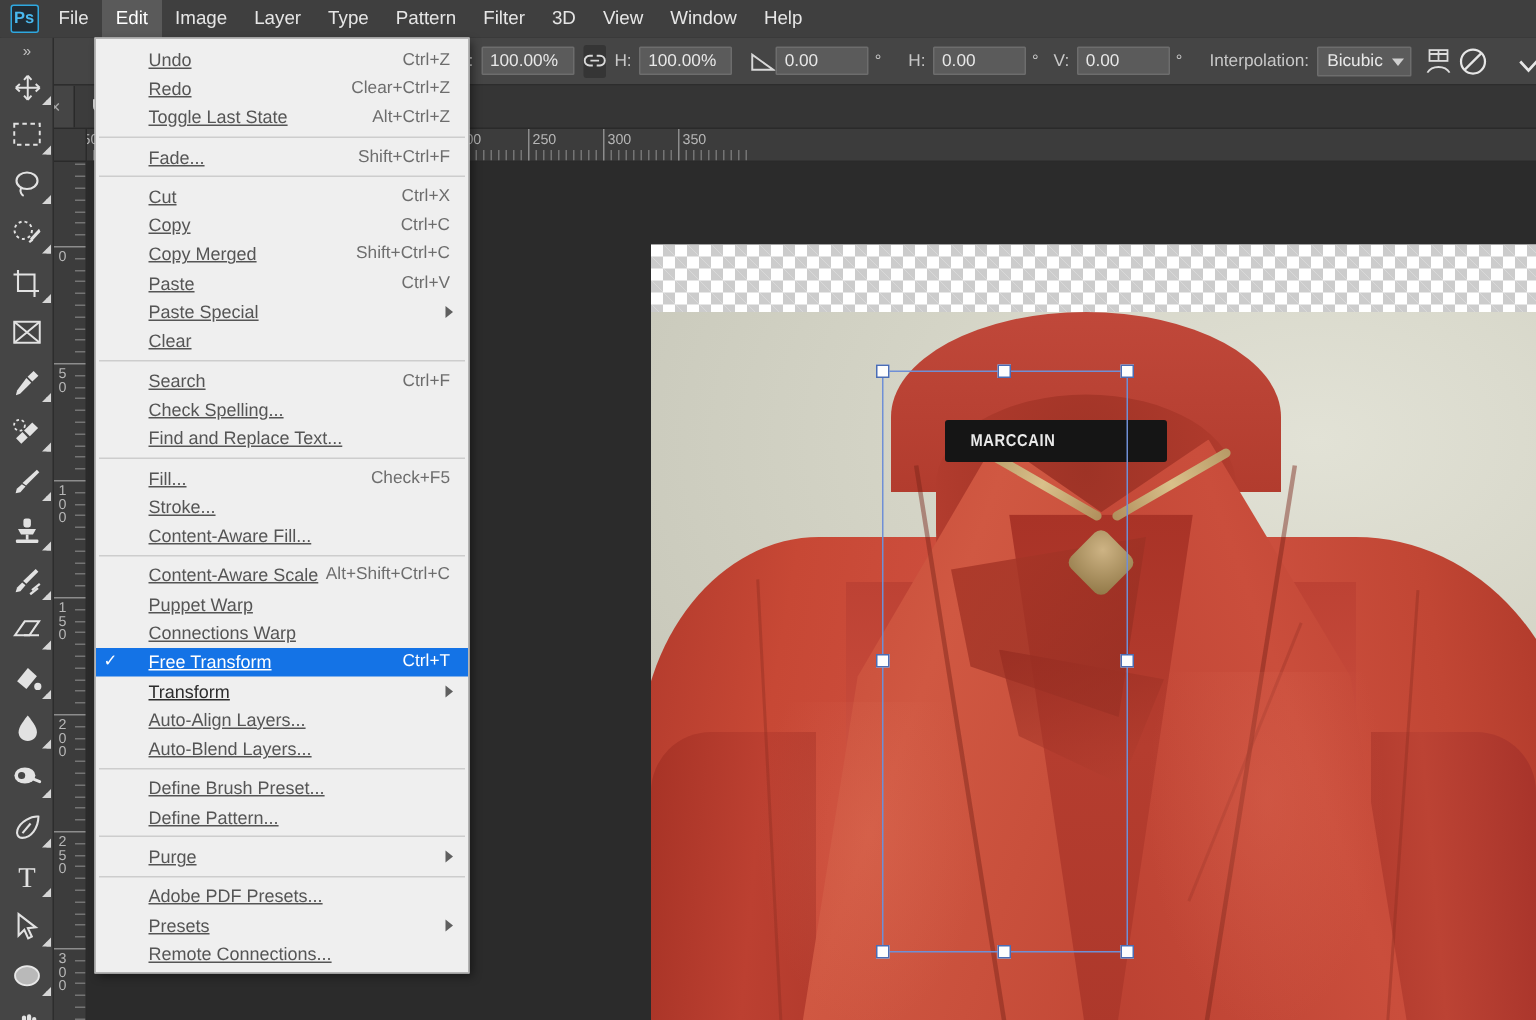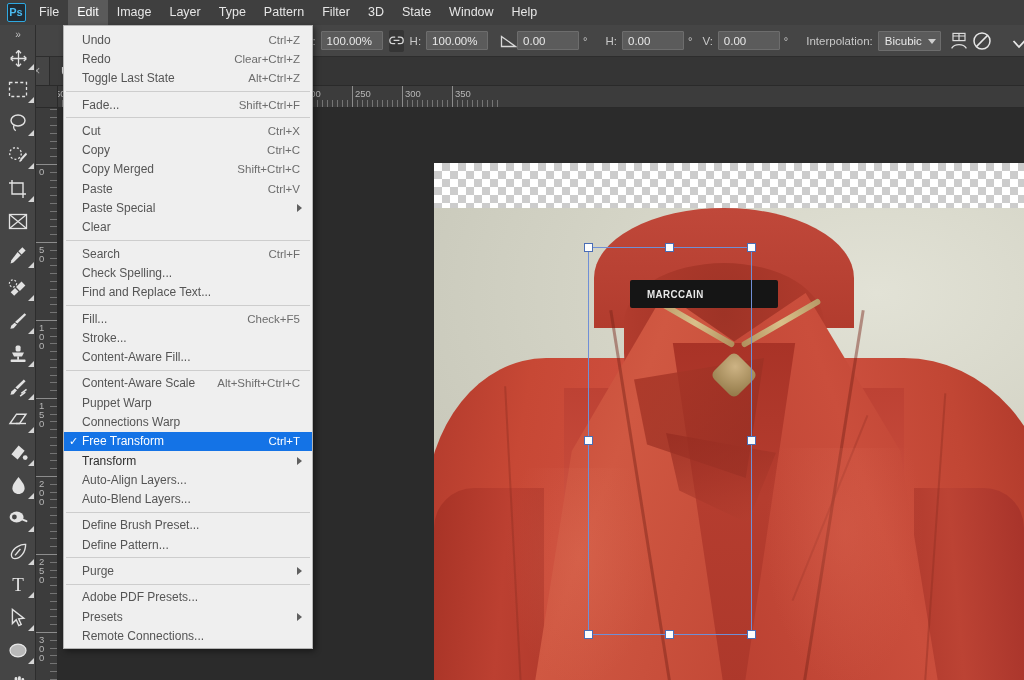--- a/index.html
+++ b/index.html
@@ -317,21 +317,21 @@
     box-shadow: 2px 2px 6px rgba(0,0,0,0.45);
     padding: 4px 0 2px 0;
     z-index: 60;
     font-size: 12px;
   }
   .dd-row {
     position: relative; display: flex; align-items: center;
     height: 19.3px; padding: 0 8px 0 0; cursor: default;
     color: #555555; white-space: nowrap;
   }
-  .dd-row .lbl { padding-left: 18px; flex: 1; }
+  .dd-row .lbl { padding-left: 35px; flex: 1; text-decoration: underline; }
   .dd-row .sc { color: #6d6d6d; font-size: 11.5px; padding-right: 4px; }
   .dd-row .arrow {
     width: 0; height: 0; margin-right: 2px;
     border-top: 4px solid transparent; border-bottom: 4px solid transparent;
     border-left: 5px solid #5f5f5f;
   }
   .dd-row.dark { color: #2d2d2d; }
   .dd-row.sel-row { background: #1473e6; color: #ffffff; }
   .dd-row.sel-row .sc { color: #ffffff; }
   .dd-row .chk {
@@ -858,21 +858,21 @@
     </div>
     <div id="menuItems" style="display:flex; align-items:center;">
         <div class="menu-item">File</div>
         <div class="menu-item active">Edit</div>
         <div class="menu-item">Image</div>
         <div class="menu-item">Layer</div>
         <div class="menu-item">Type</div>
         <div class="menu-item">Pattern</div>
         <div class="menu-item">Filter</div>
         <div class="menu-item">3D</div>
-        <div class="menu-item">State</div>
+        <div class="menu-item">View</div>
         <div class="menu-item">Window</div>
         <div class="menu-item">Help</div>
       </div>
   </div>
 
   <div class="dropdown" id="editMenu">
       <div class="dd-row">
         <span class="lbl">Undo</span>
         <span class="sc">Ctrl+Z</span>
       </div>

